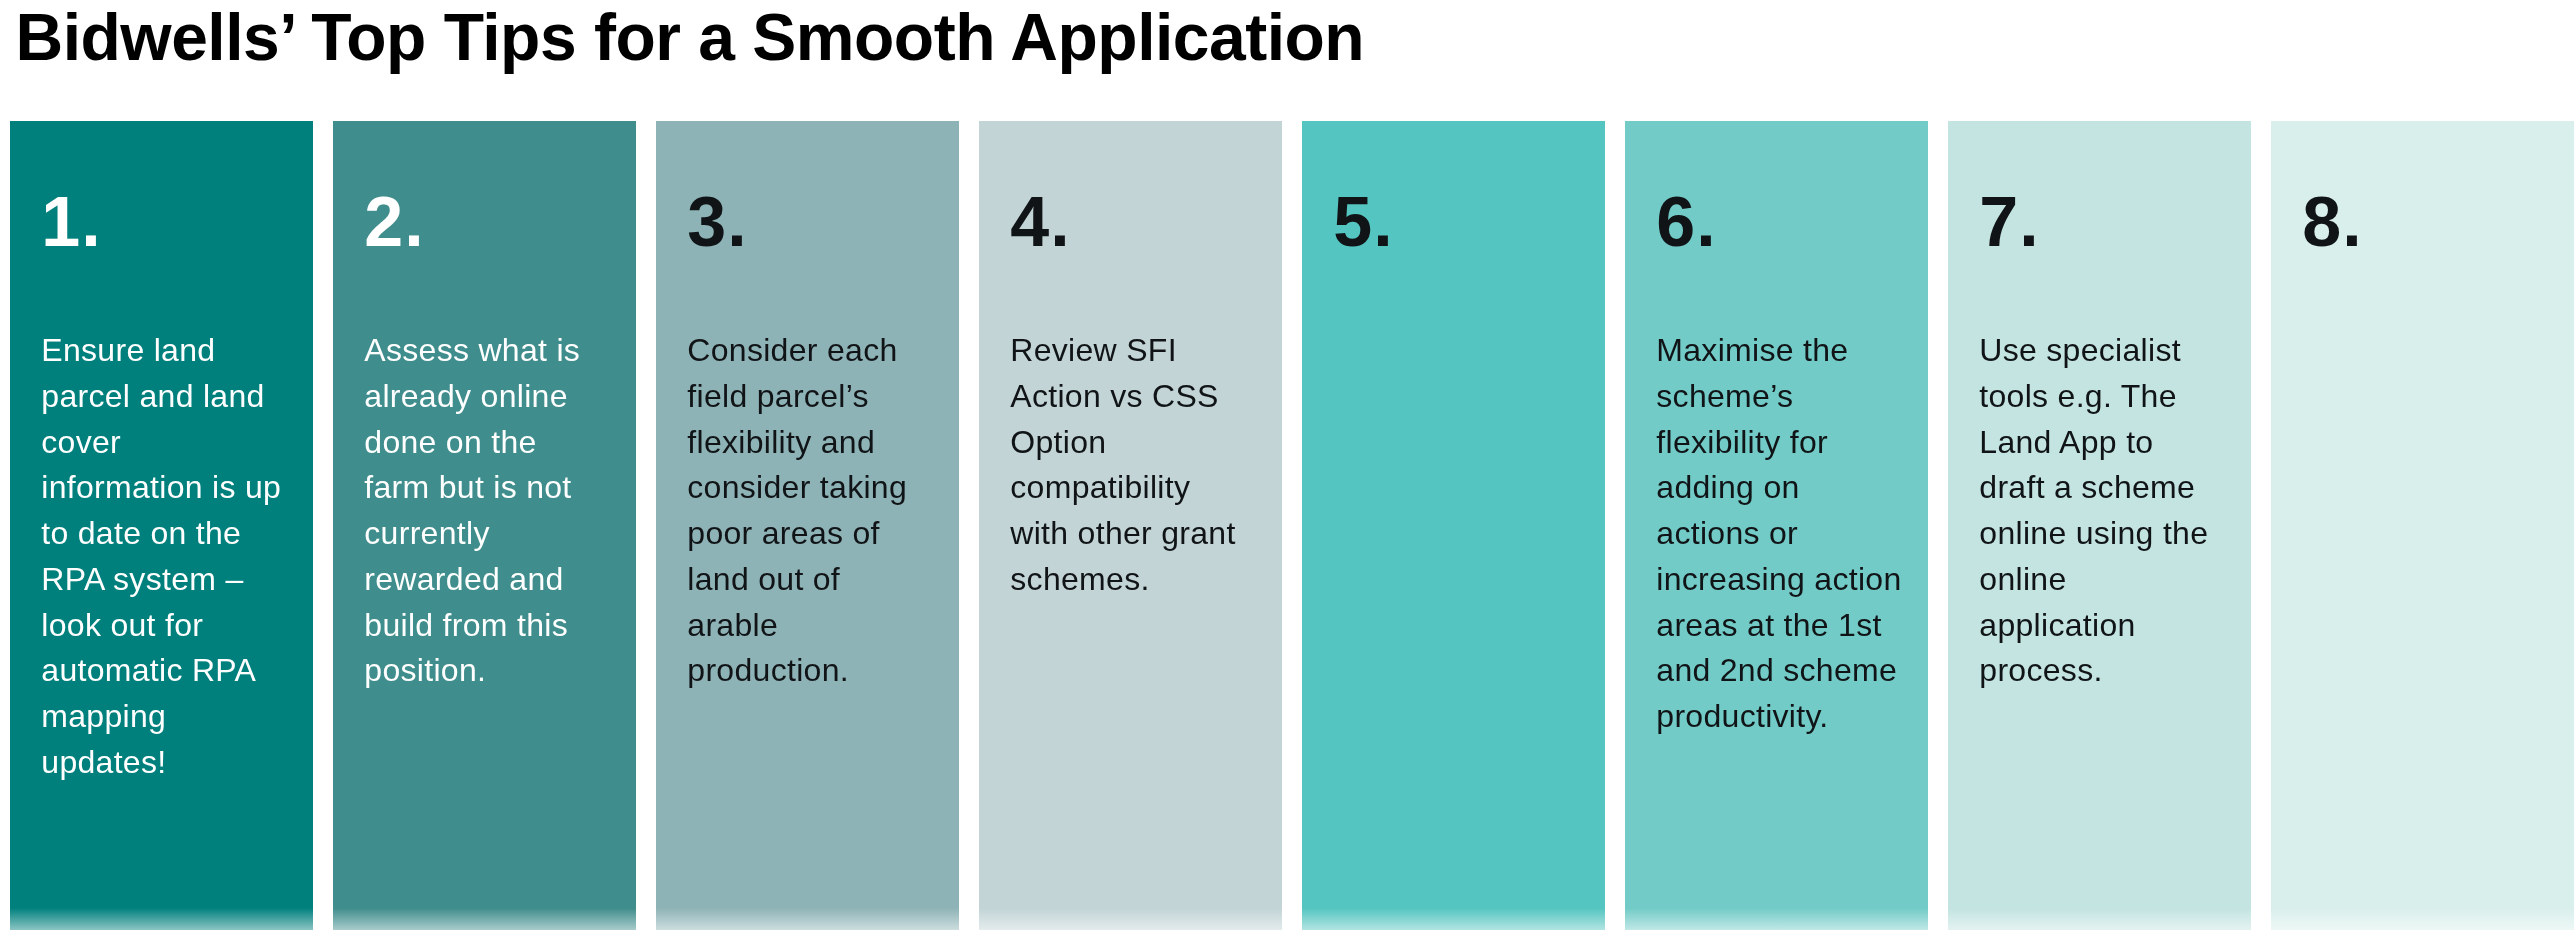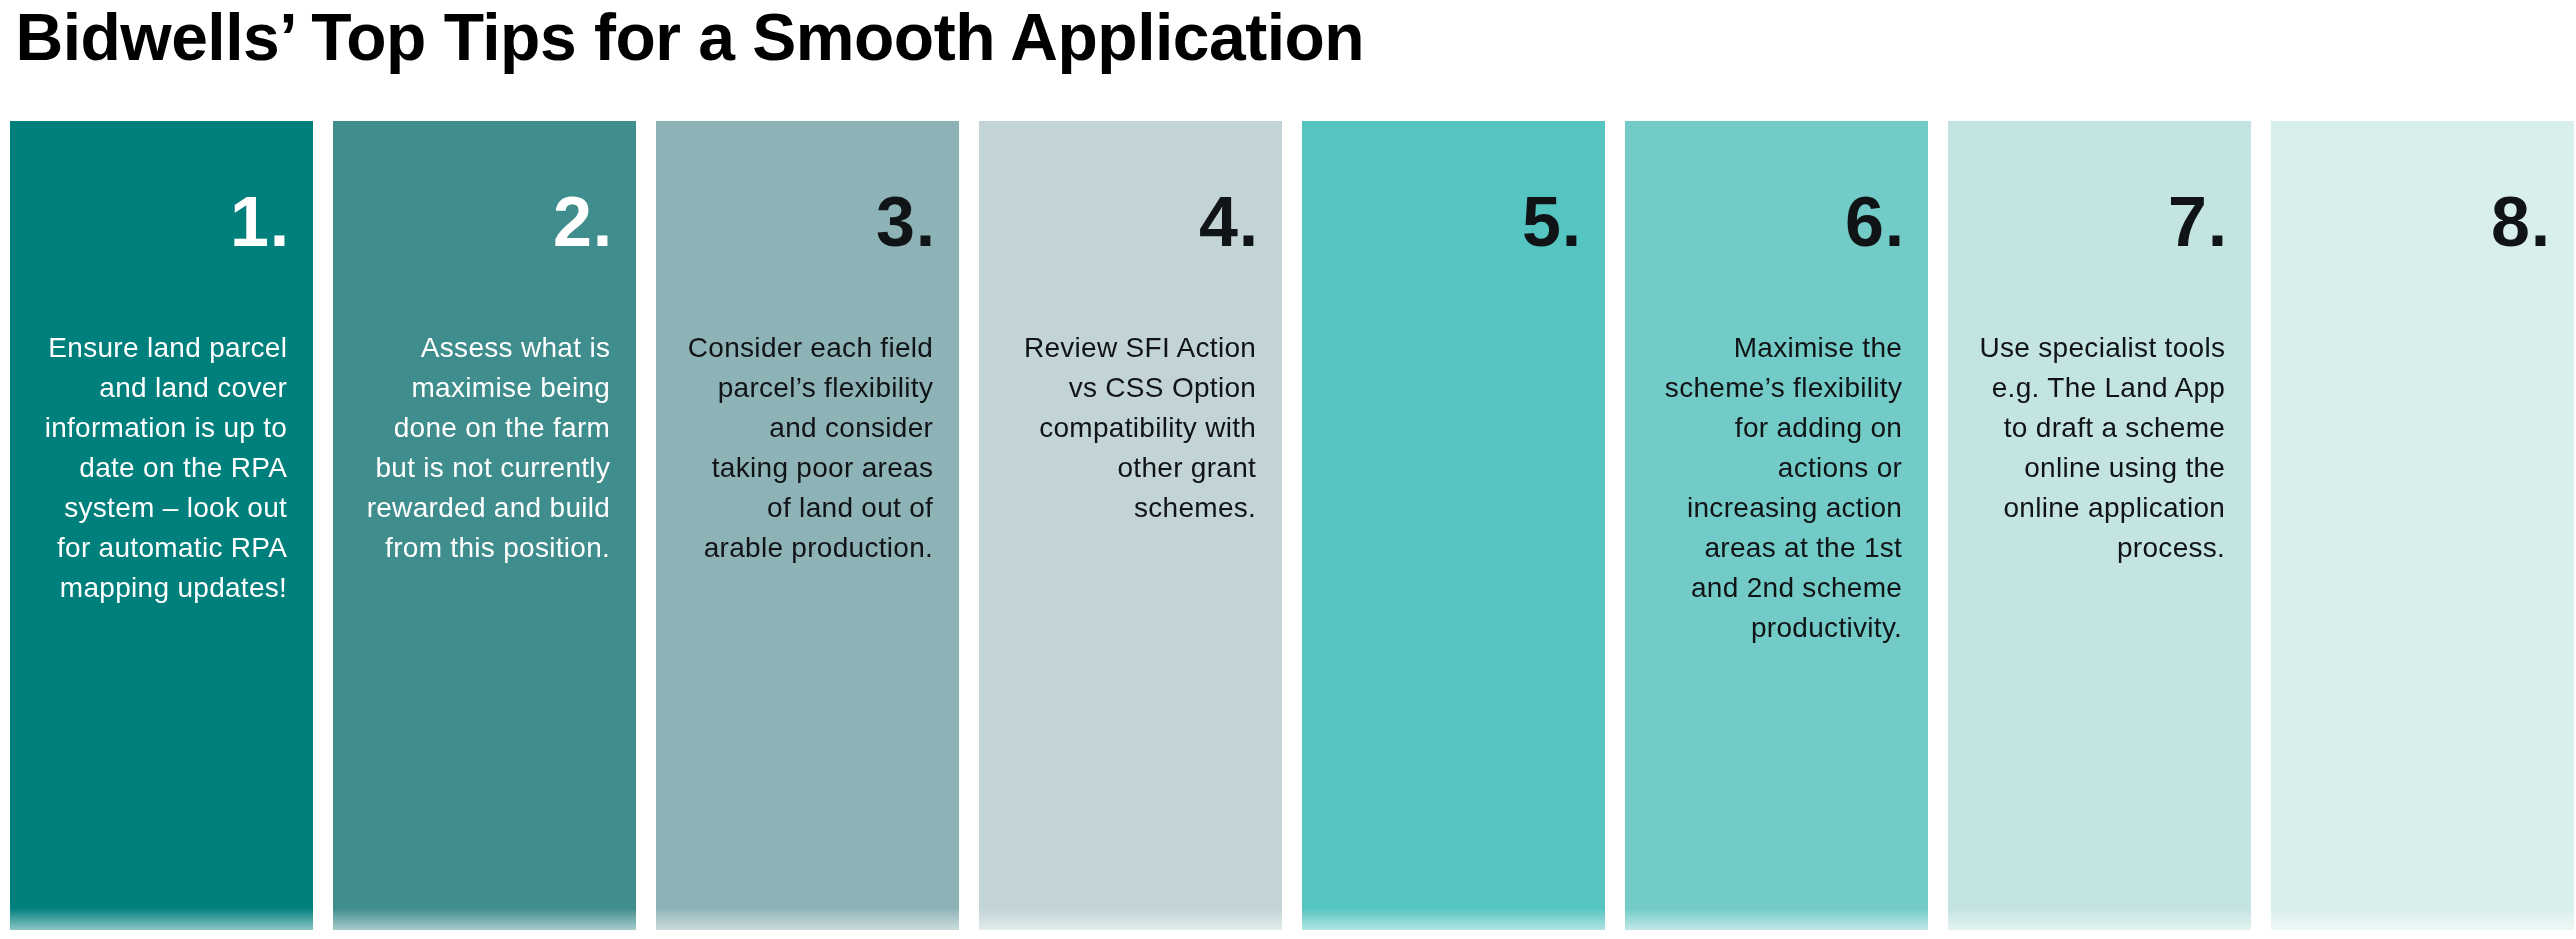--- a/index.html
+++ b/index.html
@@ -7,21 +7,20 @@
     padding: 0;
     background: #ffffff;
   }
   .page {
     position: relative;
     width: 2576px;
     height: 939px;
     background: #ffffff;
     font-family: "Liberation Sans", sans-serif;
     overflow: hidden;
-    text-align: right;
   }
   .title {
     position: absolute;
     left: 15.5px;
     top: 0px;
     margin: 0;
     font-size: 66px;
     line-height: 1.15;
     font-weight: bold;
     letter-spacing: -0.5px;
@@ -54,39 +53,39 @@
     pointer-events: none;
   }
   .card-number {
     font-size: 70px;
     font-weight: bold;
     line-height: 1.0;
     letter-spacing: 1px;
   }
   .card-text {
     margin-top: 71px;
-    font-size: 28px;
+    font-size: 32px;
     line-height: 1.43;
     letter-spacing: 0.3px;
     padding-right: 3.1px;
   }
 </style>
 </head>
 <body>
 
 <div class="page">
   <h1 class="title">Bidwells’ Top Tips for a Smooth Application</h1>
   <div class="cards">
       <div class="card" style="--bg: #00807D; --fg: #ffffff;">
     <div class="card-number">1.</div>
     <div class="card-text">Ensure land parcel and land cover information is up to date on the RPA system – look out for automatic RPA mapping updates!</div>
   </div>
       <div class="card" style="--bg: #3F8D8C; --fg: #ffffff;">
     <div class="card-number">2.</div>
-    <div class="card-text">Assess what is maximise being done on the farm but is not currently rewarded and build from this position.</div>
+    <div class="card-text">Assess what is already online done on the farm but is not currently rewarded and build from this position.</div>
   </div>
       <div class="card" style="--bg: #8EB3B6; --fg: #111417;">
     <div class="card-number">3.</div>
     <div class="card-text">Consider each field parcel’s flexibility and consider taking poor areas of land out of arable production.</div>
   </div>
       <div class="card" style="--bg: #C2D4D6; --fg: #111417;">
     <div class="card-number">4.</div>
     <div class="card-text">Review SFI Action vs CSS Option compatibility with other grant schemes.</div>
   </div>
       <div class="card" style="--bg: #54C5C0; --fg: #111417;">

